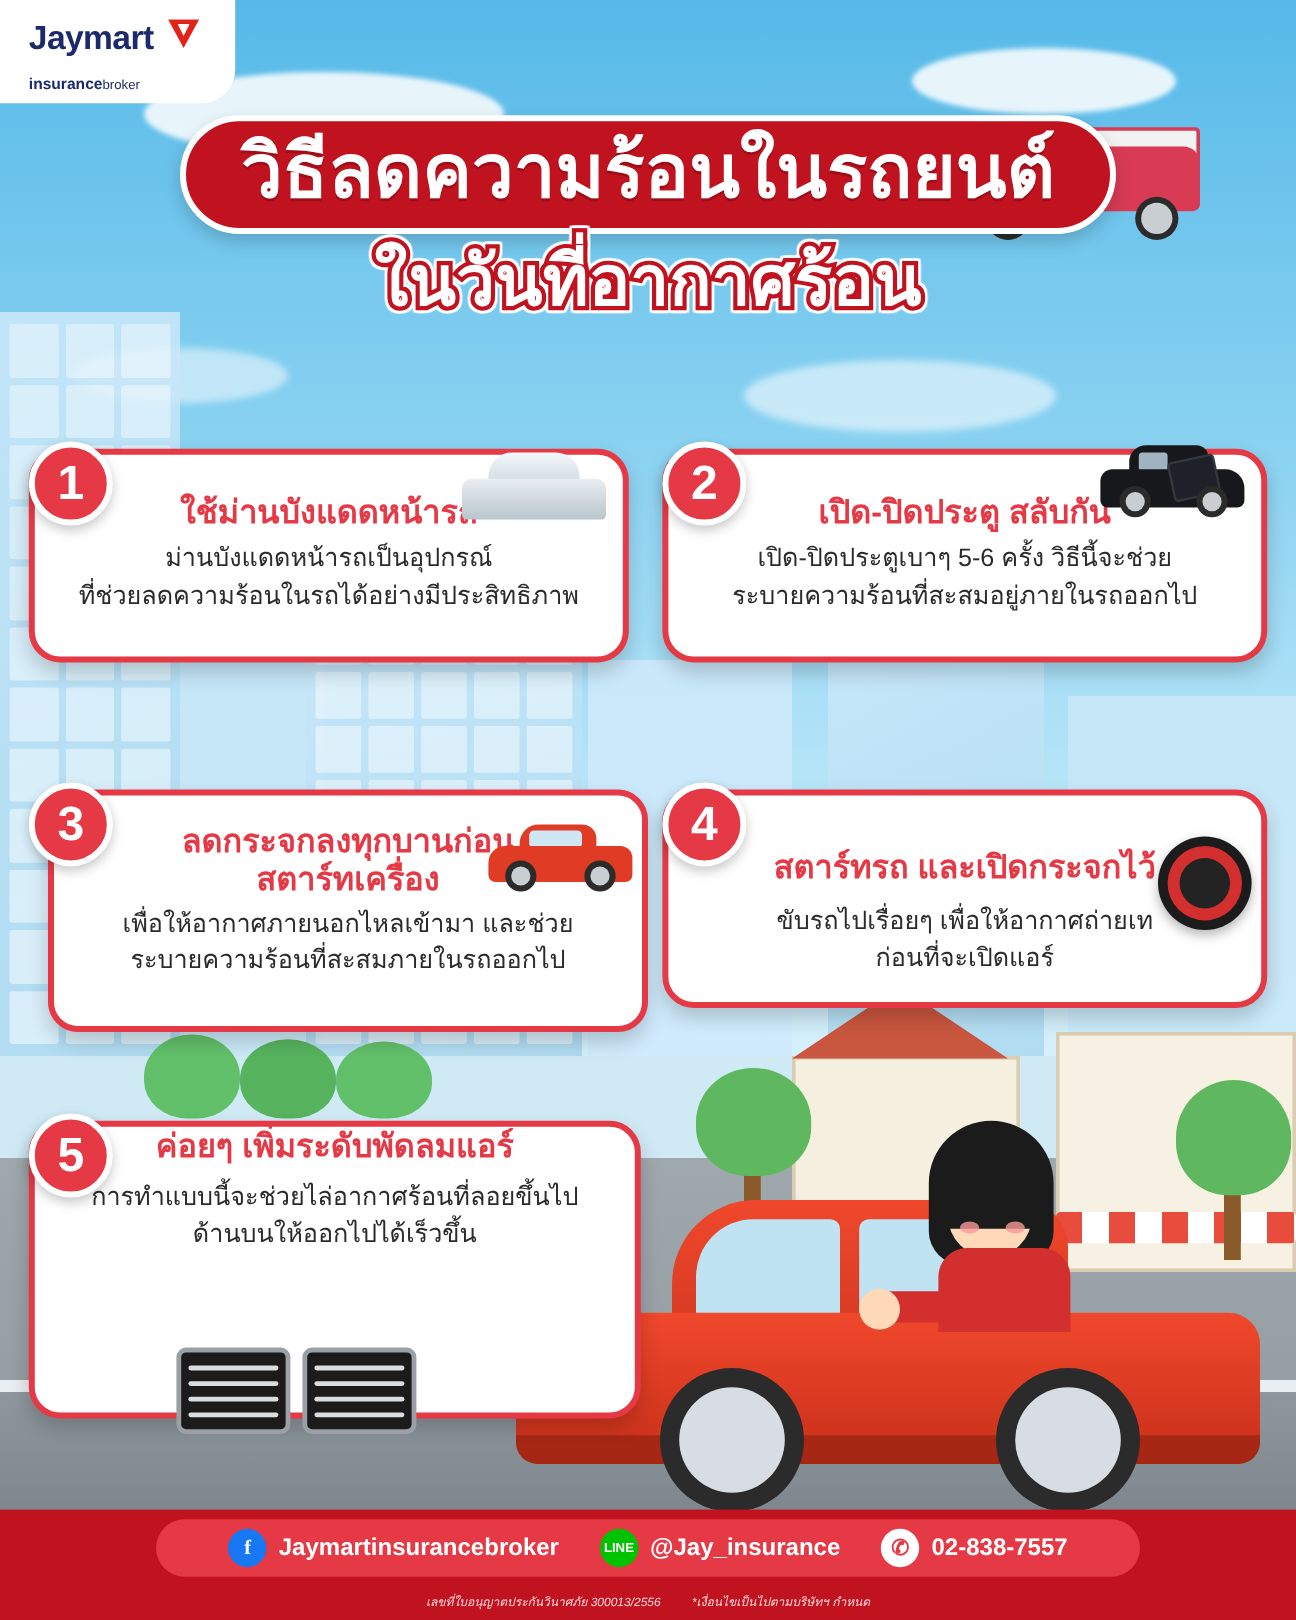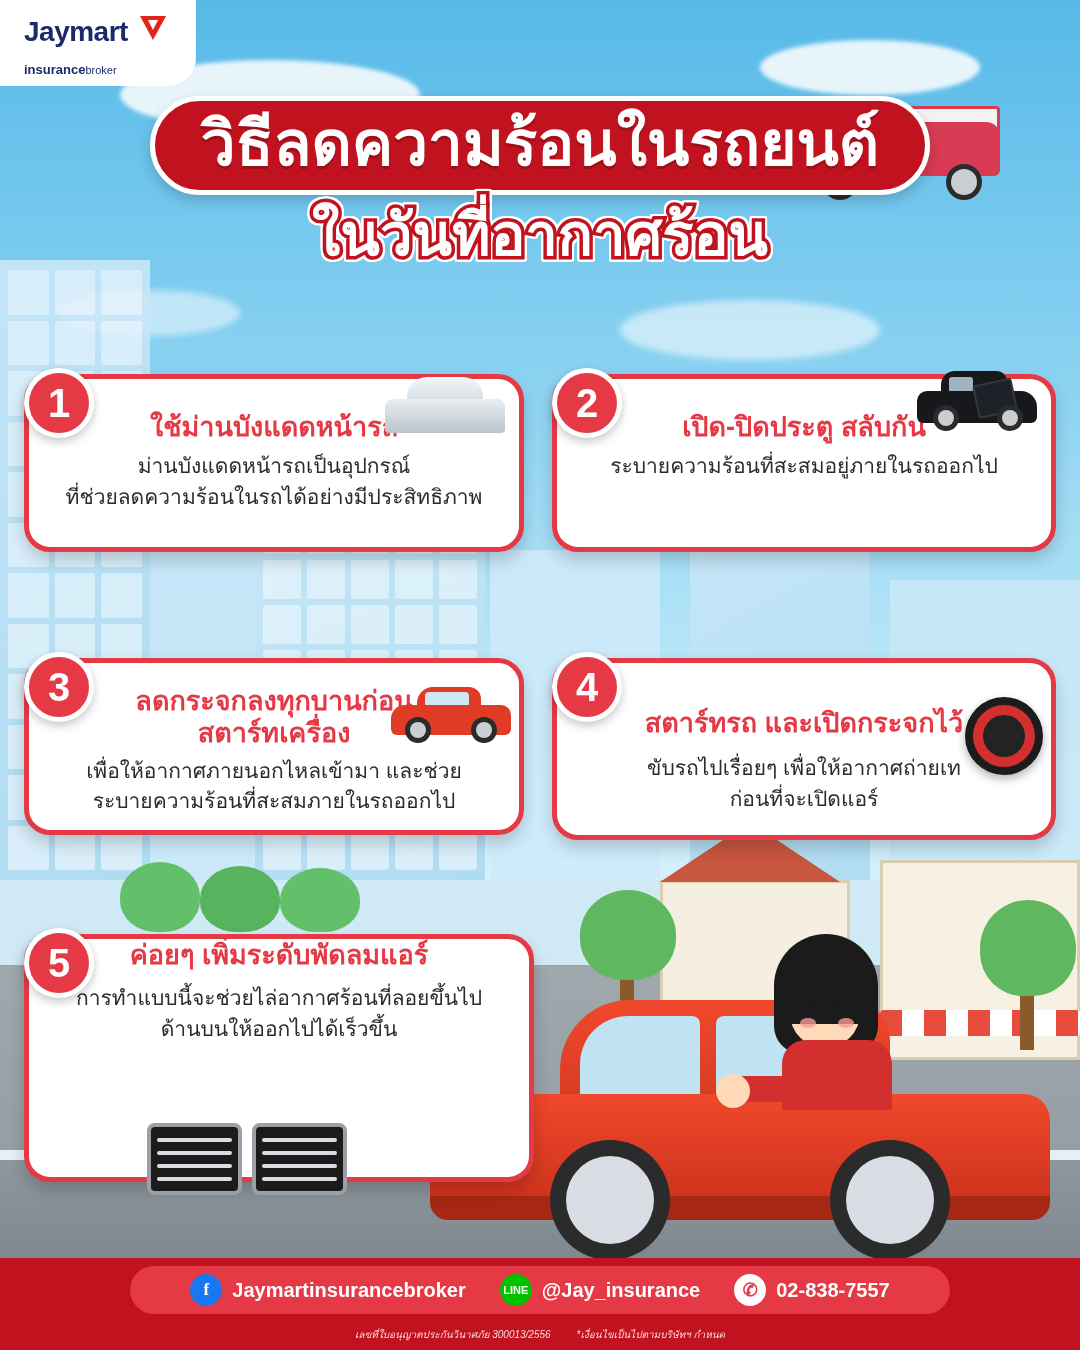--- a/index.html
+++ b/index.html
@@ -390,34 +390,35 @@
   <div class="deco cover" style="right:14px;top:-2px;">
     <div class="cover-t"></div>
     <div class="cover-b"></div>
   </div>
 </div>
 <div class="badge" style="left:24px;top:368px;">1</div>
 
 <div class="card" style="left:552px;top:374px;width:504px;height:178px;">
   <div class="card-title" style="margin-top:32px;">เปิด-ปิดประตู สลับกัน</div>
   <div class="card-body">
+    <div>เปิด-ปิดประตูเบาๆ 5-6 ครั้ง วิธีนี้จะช่วย</div>
     <div>ระบายความร้อนที่สะสมอยู่ภายในรถออกไป</div>
   </div>
   <div class="deco blackcar" style="right:14px;top:-14px;">
     <div class="bc-top"></div>
     <div class="bc-win"></div>
     <div class="bc-body"></div>
     <div class="bc-door"></div>
     <div class="wheel bcw1"></div>
     <div class="wheel bcw2"></div>
   </div>
 </div>
 <div class="badge" style="left:552px;top:368px;">2</div>
 
-<div class="card" style="left:24px;top:658px;width:500px;height:177px;">
+<div class="card" style="left:40px;top:658px;width:500px;height:202px;border-radius:25px;">
   <div class="card-title" style="margin-top:22px;">
     <div>ลดกระจกลงทุกบานก่อน</div>
     <div>สตาร์ทเครื่อง</div>
   </div>
   <div class="card-body" style="padding-top:6px;">
     <div>เพื่อให้อากาศภายนอกไหลเข้ามา และช่วย</div>
     <div>ระบายความร้อนที่สะสมภายในรถออกไป</div>
   </div>
   <div class="deco redcar" style="right:8px;top:18px;">
     <div class="rc-top"></div>

